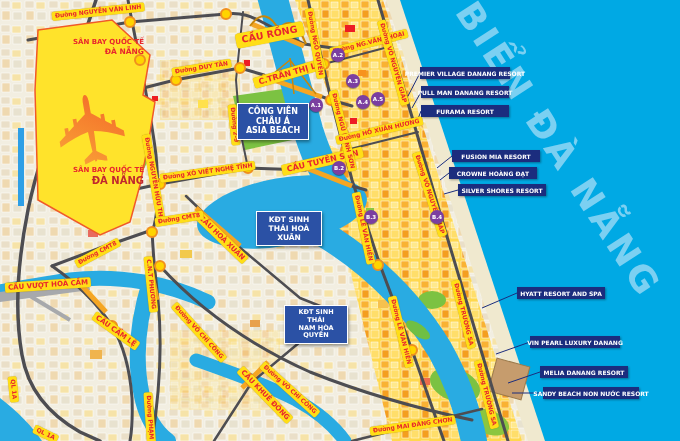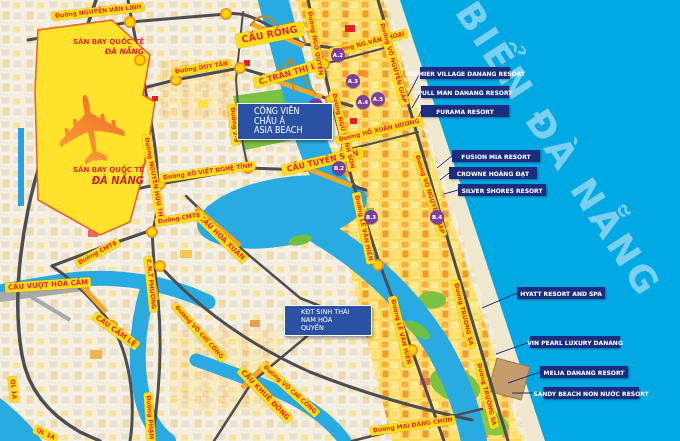--- a/index.html
+++ b/index.html
@@ -11,34 +11,34 @@
        border-radius:2px;padding:1px 3px;font-size:6px;line-height:1.15;
        transform-origin:0 50%;box-shadow:0 0 1px rgba(120,80,0,.55);z-index:30;}
   .lbl.b8{font-size:8px;padding:1px 5px;}
   .lbl.b9{font-size:9.5px;padding:2px 6px;border-radius:3px;}
   .lbl.b7{font-size:7px;}
   
   .resort{position:absolute;height:12px;background:#1B2D7E;color:#fff;font-weight:bold;font-size:6px;
           display:flex;align-items:center;justify-content:center;white-space:nowrap;
           box-shadow:1px 1px 2px rgba(0,0,0,.35);z-index:40;padding:0 2px;}
   
-  .bluebox{position:absolute;background:#2B51A5;border:1px solid #fff;color:#fff;
-           font-weight:normal;box-shadow:1px 2px 3px rgba(0,0,0,.4);padding:3px 16px;z-index:35;line-height:1.2;}
+  .bluebox{position:absolute;background:#2B51A5;border:1px solid #fff;color:#fff;text-align:center;
+           font-weight:bold;box-shadow:1px 2px 3px rgba(0,0,0,.4);padding:3px 4px;z-index:35;line-height:1.2;}
   .bluebox .l1{font-size:8px;} .bluebox .l2{font-size:8px;} .bluebox .l3{font-size:8px;}
   .bluebox.small .l1,.bluebox.small .l2{font-size:6.5px;}
   
   .marker{position:absolute;width:14px;height:14px;border-radius:50%;background:#7B3FA0;color:#fff;
           font-size:5.5px;font-weight:bold;display:flex;align-items:center;justify-content:center;
           box-shadow:0 1px 1px rgba(0,0,0,.4);z-index:32;}
   
   .sea-title{position:absolute;left:482px;top:-6px;transform:rotate(57deg);transform-origin:0 0;
              font-size:36px;font-weight:bold;color:#7BD0F2;letter-spacing:4px;white-space:nowrap;z-index:20;}
   
   .apt{position:absolute;color:#E8262D;font-weight:bold;text-align:right;z-index:31;line-height:1.25;}
-  .apt .a1{font-size:7px;} .apt .a2{font-size:7.5px;font-style:italic;}
+  .apt .a1{font-size:7px;} .apt .a2{font-size:7.5px;}
   .apt.south .a2{font-size:10px;color:#C1272D;}
 </style>
 </head>
 <body>
 
 <div class="stage">
 
   <svg width="680" height="441" viewBox="0 0 680 441">
     <defs>
       <pattern id="urb" width="24" height="24" patternUnits="userSpaceOnUse">
@@ -204,20 +204,25 @@
   </div>
   <div class="apt south" style="left:52px;top:166px;width:92px;">
     <div class="a1">SÂN BAY QUỐC TẾ</div>
     <div class="a2">ĐÀ NẴNG</div>
   </div>
 
   <div class="bluebox" style="left:237px;top:103px;width:62px;">
     <div class="l1">CÔNG VIÊN</div>
     <div class="l2">CHÂU Á</div>
     <div class="l3">ASIA BEACH</div>
+  </div>
+  <div class="bluebox" style="left:256px;top:211px;width:56px;">
+    <div class="l1" style="font-size:7.5px">KĐT SINH</div>
+    <div class="l2" style="font-size:7.5px">THÁI HOÀ</div>
+    <div class="l3" style="font-size:7.5px">XUÂN</div>
   </div>
   <div class="bluebox small" style="left:284px;top:305px;width:54px;">
     <div class="l1">KĐT SINH THÁI</div>
     <div class="l2">NAM HÒA QUYỀN</div>
   </div>
 
   <div class="lbl b9" style="left:236px;top:34px;transform:rotate(-11deg);">CẦU RỒNG</div>
   <div class="lbl b8" style="left:254px;top:78px;transform:rotate(-16deg);">C.TRẦN THỊ LÝ</div>
   <div class="lbl b8" style="left:282px;top:165px;transform:rotate(-13deg);">CẦU TUYÊN SƠN</div>
   <div class="lbl b7" style="left:198px;top:210px;transform:rotate(44deg);">CẦU HOÀ XUÂN</div>

